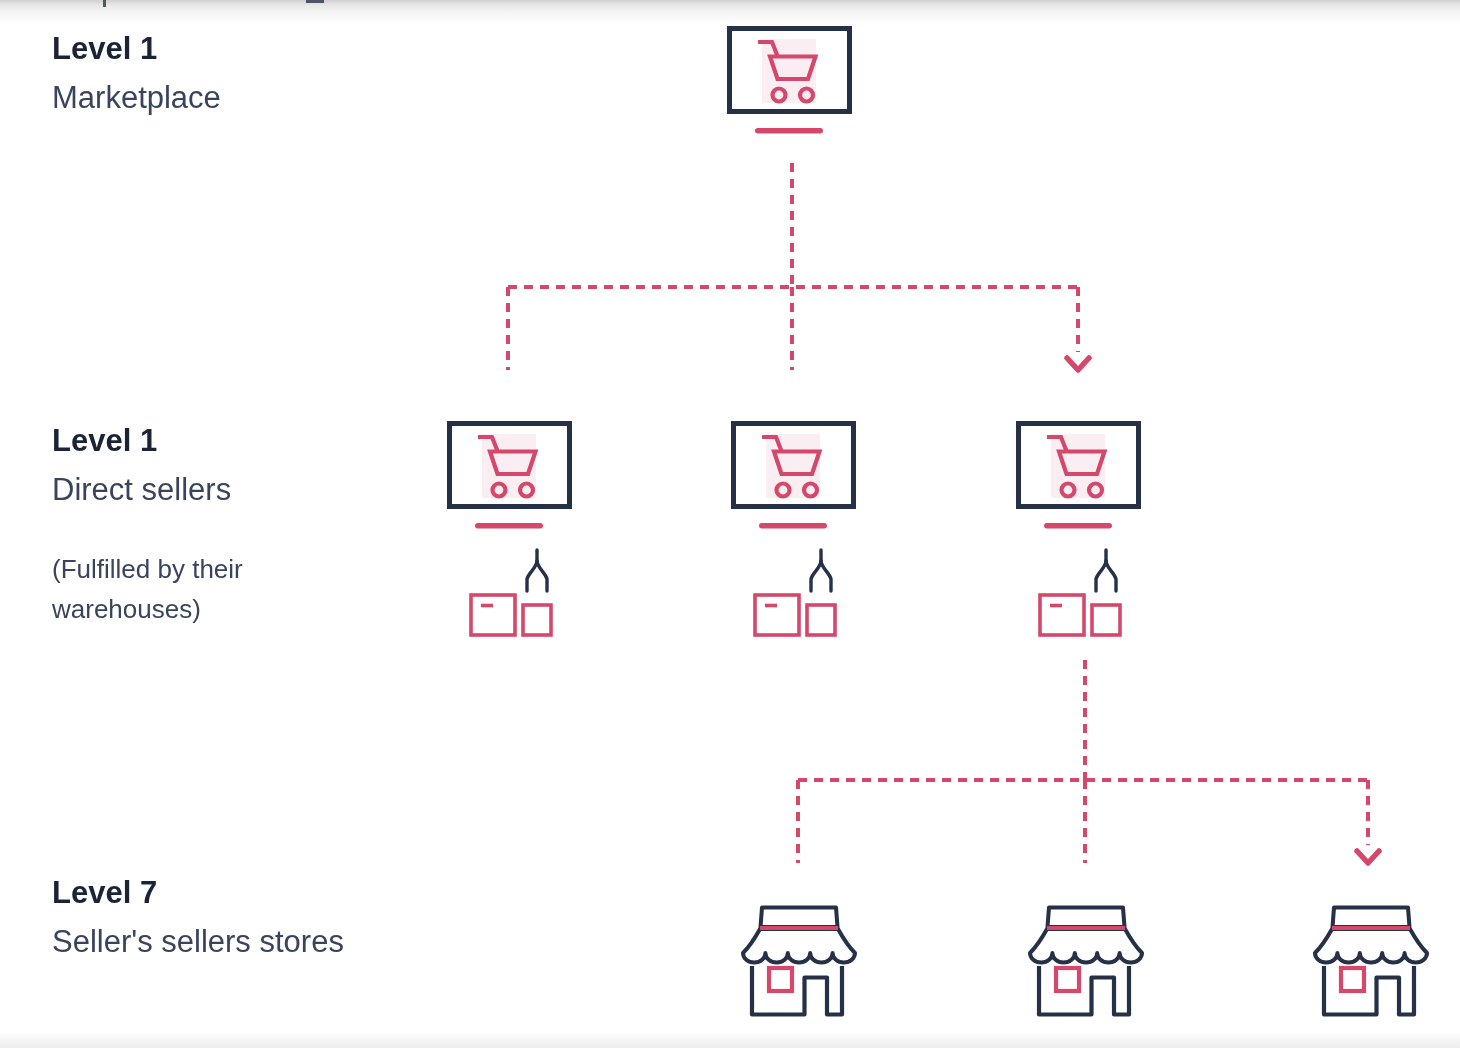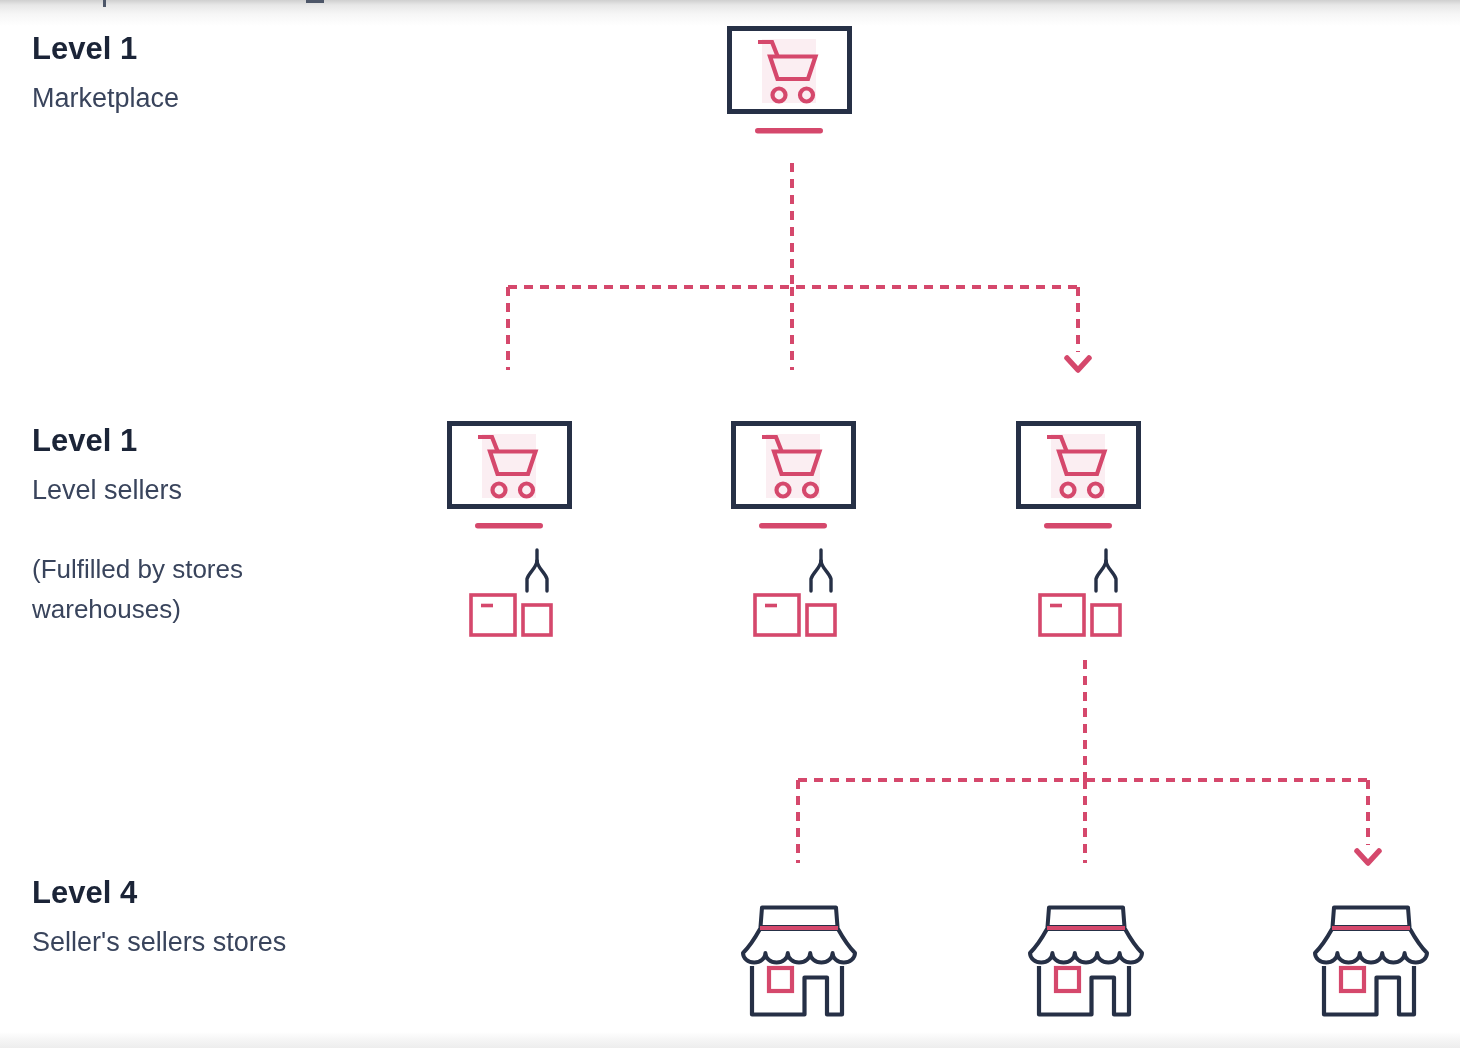--- a/index.html
+++ b/index.html
@@ -19,23 +19,23 @@
   .edge-artifact{position:absolute;background:#4d5668;}
   .connectors{position:absolute;left:0;top:0;}
   .dash{
     fill:none;stroke:var(--pink);stroke-width:4;
     stroke-dasharray:9 7;
   }
   .arrowhead{
     fill:none;stroke:var(--pink);stroke-width:5.5;
     stroke-linecap:round;stroke-linejoin:round;
   }
-  .label{position:absolute;left:32px;}
+  .label{position:absolute;left:52px;}
   .label-title{font-size:31px;font-weight:700;color:var(--text-dark);line-height:38px;}
-  .label-sub{font-size:27px;font-weight:400;color:var(--text-body);line-height:38px;margin-top:11px;}
+  .label-sub{font-size:31px;font-weight:400;color:var(--text-body);line-height:38px;margin-top:11px;}
   .label-note{font-size:26px;font-weight:400;color:var(--text-body);line-height:40px;margin-top:40px;width:280px;}
   .icon-abs{position:absolute;}
   .stroke-navy{stroke:var(--navy);fill:none;}
   .stroke-pink{stroke:var(--pink);fill:none;}
   .fill-white-stroke-navy{fill:#ffffff;stroke:var(--navy);}
   .fill-white-stroke-pink{fill:#ffffff;stroke:var(--pink);}
   .fill-patch{fill:var(--pink-light);}
   .fill-pink{fill:var(--pink);}
 </style>
 </head>
@@ -67,26 +67,26 @@
   </g>
 </svg>
 
 <div class="label" style="top:30px;">
   <div class="label-title">Level 1</div>
   <div class="label-sub">Marketplace</div>
 </div>
 
 <div class="label" style="top:422px;">
   <div class="label-title">Level 1</div>
-  <div class="label-sub">Level sellers</div>
-  <div class="label-note">(Fulfilled by stores warehouses)</div>
+  <div class="label-sub">Direct sellers</div>
+  <div class="label-note">(Fulfilled by their warehouses)</div>
 </div>
 
 <div class="label" style="top:874px;">
-  <div class="label-title">Level 4</div>
+  <div class="label-title">Level 7</div>
   <div class="label-sub">Seller's sellers stores</div>
 </div>
 
 <svg class="icon-abs" style="left:727px;top:26px;" width="126" height="110" viewBox="0 0 126 110">
   <rect class="fill-white-stroke-navy" x="2.5" y="2.5" width="120" height="83" stroke-width="5"></rect>
   <rect class="fill-patch" x="35" y="13" width="54" height="64"></rect>
   <path class="stroke-pink" d="M31,16 H45 L50.5,30" stroke-width="4.2"></path>
   <path class="stroke-pink" d="M43,30.5 H88.5 L81,53 H50.5 Z" stroke-width="4.2"></path>
   <circle class="stroke-pink" cx="52" cy="69" r="6.5" stroke-width="4.2"></circle>
   <circle class="stroke-pink" cx="79.5" cy="69" r="6.5" stroke-width="4.2"></circle>

